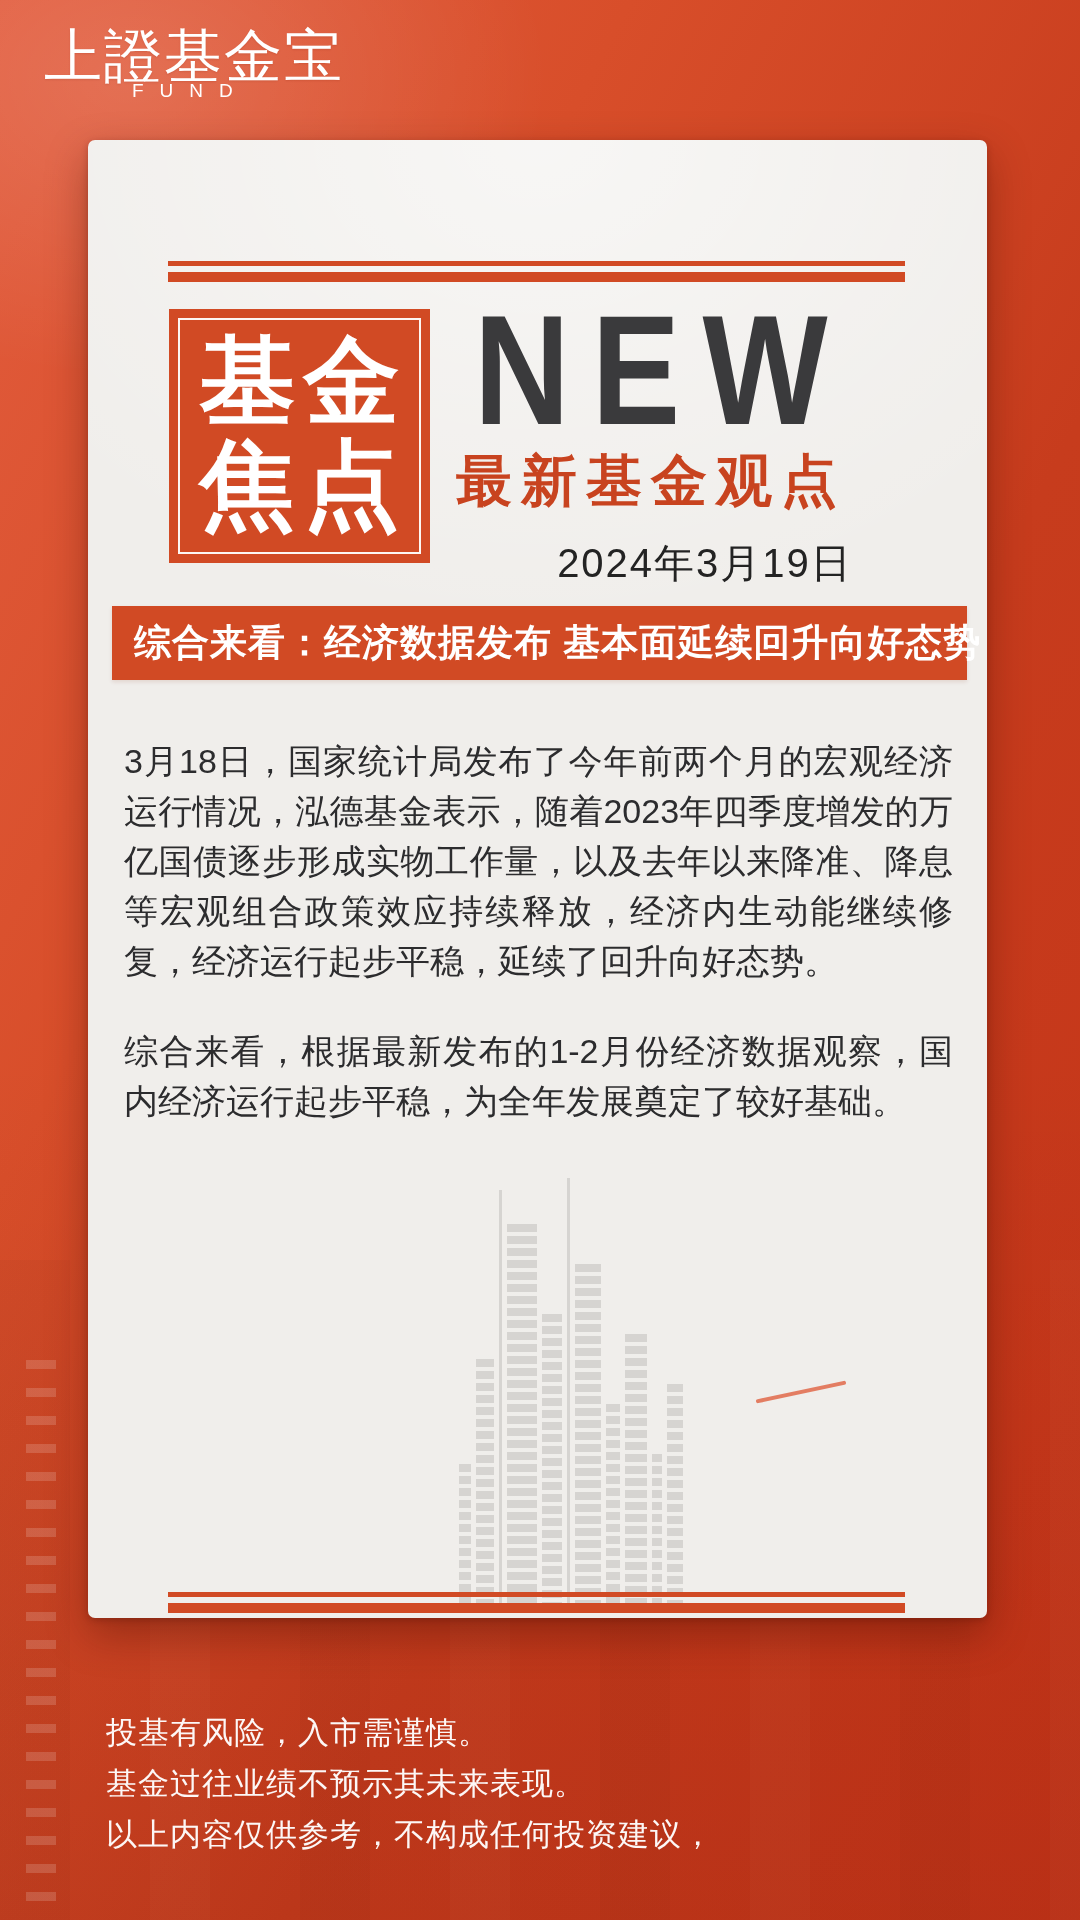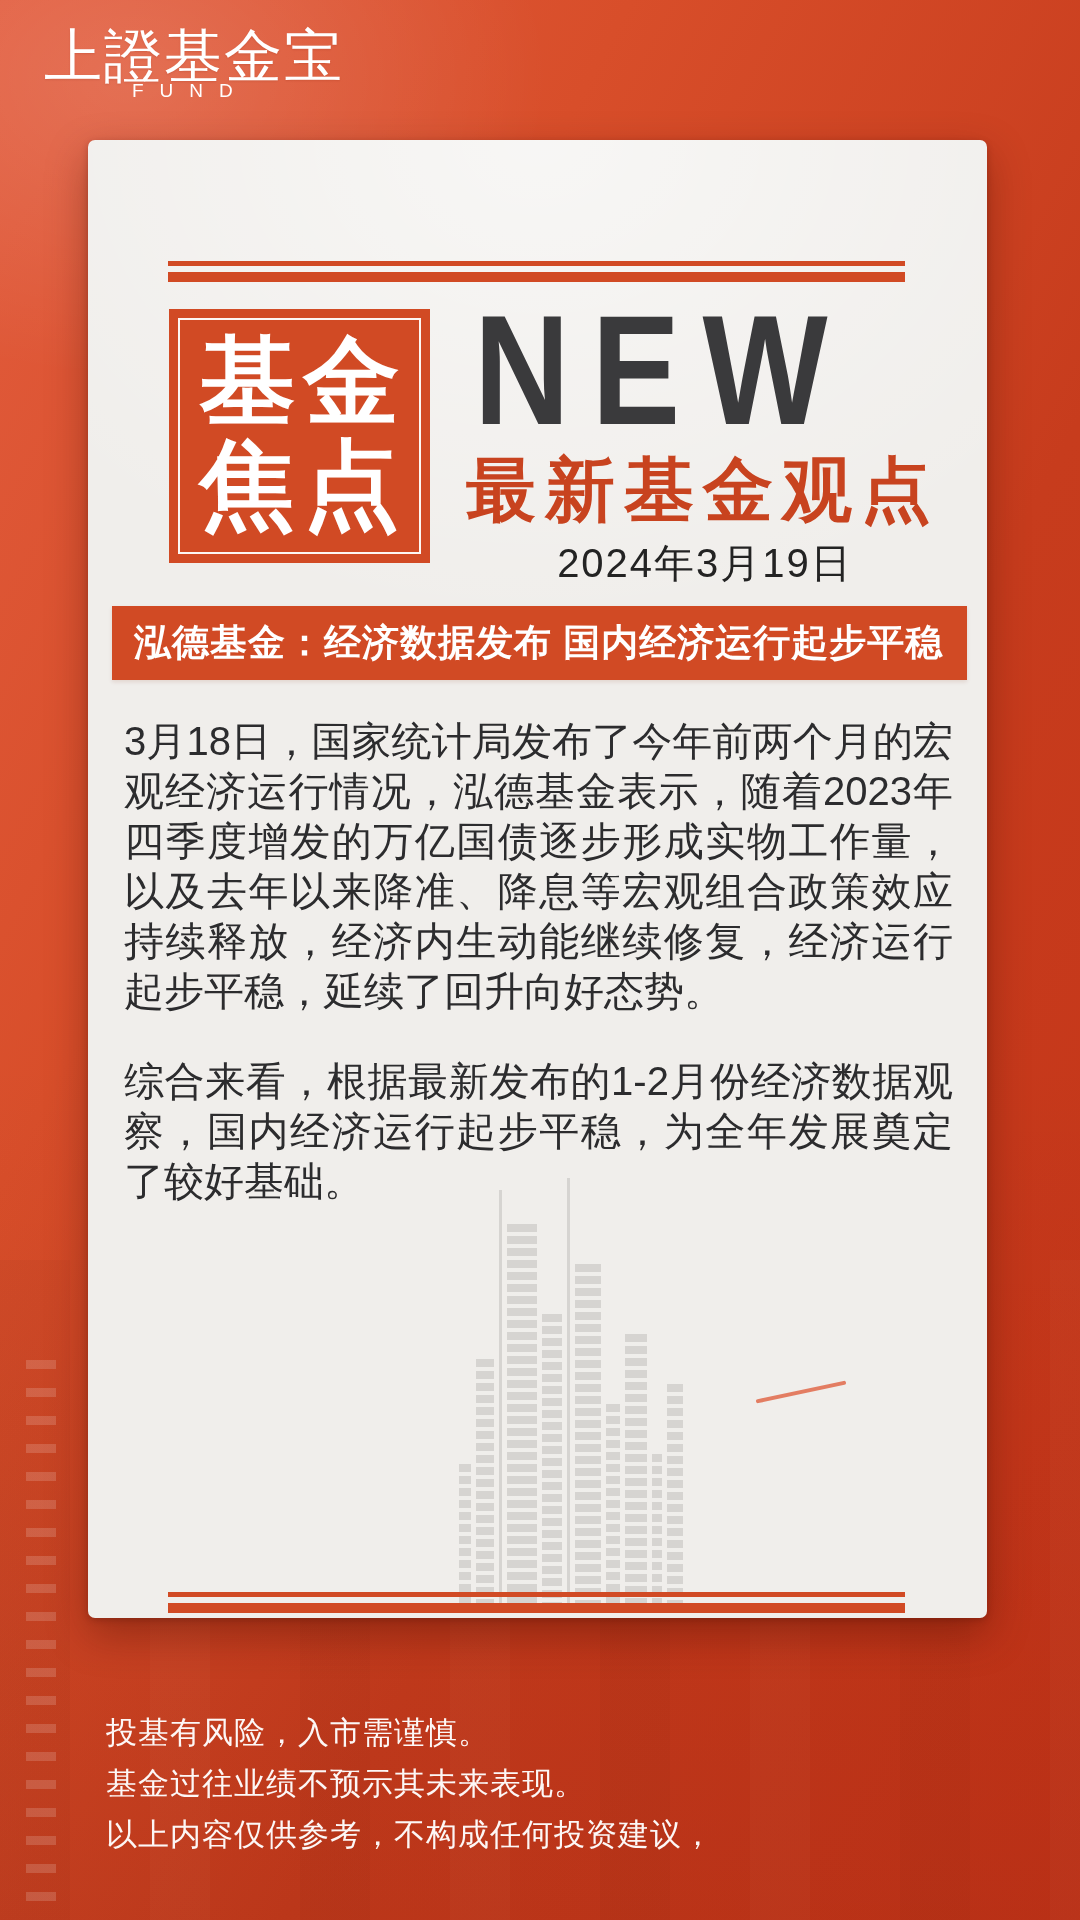--- a/index.html
+++ b/index.html
@@ -46,32 +46,32 @@
   .focus-box { position:absolute; left:81px; top:169px; width:261px; height:254px;
     background:#d14a24; }
   .focus-box::after { content:""; position:absolute; inset:9px; border:2px solid rgba(255,255,255,0.95); }
   .focus-line { text-align:center; color:#fff; font-weight:700; font-size:96px; line-height:104px;
     letter-spacing:8px; padding-left:8px; }
   .focus-box .inner { position:relative; padding-top:20px; }
 
   .new-text { position:absolute; left:386px; top:152px; color:#3a3a3c;
     font-size:156px; font-weight:700; line-height:1; letter-spacing:26px;
     transform:scaleX(0.85); transform-origin:left top; white-space:nowrap; }
-  .sub-title { position:absolute; left:378px; top:304px; color:#c8431f;
-    font-size:70px; font-weight:700; letter-spacing:9px; white-space:nowrap; }
+  .sub-title { position:absolute; left:368px; top:304px; color:#c8431f;
+    font-size:56px; font-weight:700; letter-spacing:9px; white-space:nowrap; }
   .date-line { position:absolute; left:378px; top:396px; width:478px; text-align:center;
     color:#232323; font-size:40px; letter-spacing:2px; }
 
   .banner { position:absolute; left:24px; right:20px; top:466px; height:74px;
     background:#d14a24; color:#fff; font-size:37px; font-weight:700;
     line-height:74px; padding-left:22px; letter-spacing:1px; white-space:nowrap;
     box-shadow:0 2px 4px rgba(120,30,0,0.12); }
 
-  .article { position:absolute; left:36px; right:34px; top:576px; z-index:1;
-    color:#2c2c2e; font-size:40px; line-height:50px; text-align:justify; }
+  .article { position:absolute; left:36px; right:34px; top:596px; z-index:1;
+    color:#2c2c2e; font-size:34px; line-height:50px; text-align:justify; }
   .article p { margin-bottom:40px; }
 
   .skyline { position:absolute; left:318px; top:1038px; width:330px; height:432px;
     display:flex; align-items:flex-end; justify-content:center; gap:5px;
     opacity:.28; z-index:0; }
   .skyline .bar { background-color:#97948f;
     background-image:repeating-linear-gradient(to bottom, rgba(255,255,255,0.85) 0 4px, rgba(255,255,255,0) 4px 12px); }
   .skyline .antenna { width:3px !important; background-image:none; }
 
   .swoosh { position:absolute; left:667px; top:1250px; width:92px; height:4px;
@@ -104,21 +104,21 @@
     <div class="inner">
       <div class="focus-line">基金</div>
       <div class="focus-line">焦点</div>
     </div>
   </div>
 
   <div class="new-text">NEW</div>
   <div class="sub-title">最新基金观点</div>
   <div class="date-line">2024年3月19日</div>
 
-  <div class="banner">泓德基金：经济数据发布 国内经济运行起步平稳</div>
+  <div class="banner">综合来看：经济数据发布 基本面延续回升向好态势</div>
 
   <div class="skyline">
     <div class="bar" style="width:12px;height:150px"></div>
     <div class="bar" style="width:18px;height:255px"></div>
     <div class="bar antenna" style="height:420px"></div>
     <div class="bar" style="width:30px;height:390px"></div>
     <div class="bar" style="width:20px;height:300px"></div>
     <div class="bar antenna" style="height:432px"></div>
     <div class="bar" style="width:26px;height:350px"></div>
     <div class="bar" style="width:14px;height:210px"></div>

